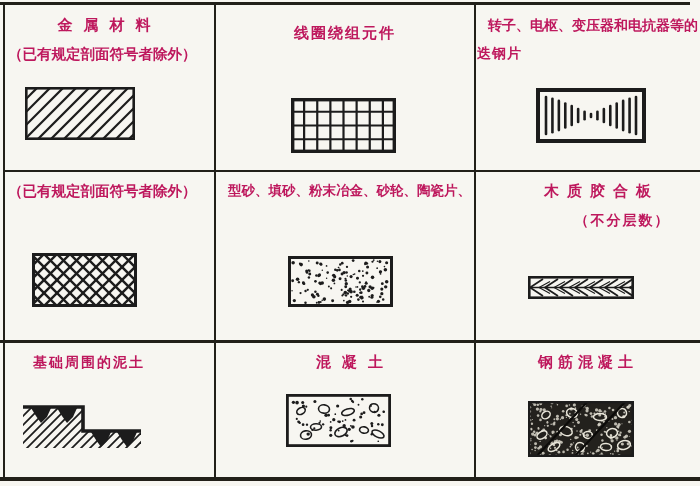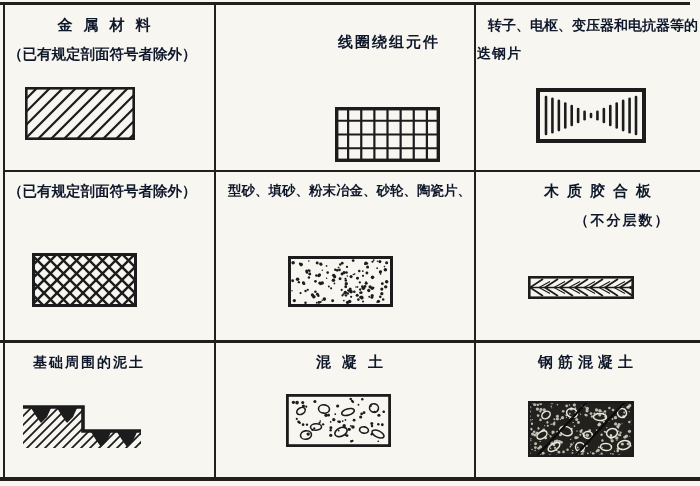--- a/index.html
+++ b/index.html
@@ -1,18 +1,18 @@
 <!DOCTYPE html>
 <html><head>
 <meta charset="utf-8">
 <style>
   html,body{margin:0;padding:0;background:#ffffff;}
   #stage{
     position:relative;width:700px;height:486px;overflow:hidden;
-    background:#f7f6f1;color:#0f172a;
+    background:#f7f6f1;color:#be185d;
     font-family:"Liberation Sans",sans-serif;
   }
   .bline{position:absolute;background:#222019;}
   .cell{position:absolute;}
   .t1{font-size:15px;font-weight:bold;text-align:center;margin-top:9px;letter-spacing:2px;line-height:20px;}
   .t2{font-size:14px;font-weight:bold;text-align:center;margin-top:10px;letter-spacing:1px;line-height:19px;}
   .sym{position:absolute;}
   
   #cell-0 .t1,#cell-3 .t1{letter-spacing:11px;}
   #cell-0 .t2,#cell-3 .t2{text-align:left;padding-left:3px;font-size:14.5px;letter-spacing:0;}
@@ -25,21 +25,21 @@
   
   #cell-5 .t1{letter-spacing:8px;}
   #cell-5 .t2{letter-spacing:2px;margin-left:42px;}
   
   #cell-6 .t1{text-align:left;padding-left:28px;font-size:14px;letter-spacing:2px;}
   
   #cell-7 .t1{letter-spacing:11px;}
   #cell-8 .t1{letter-spacing:5px;}
 
   #cell-0{left:5px;top:6px;width:209px;height:164px;}
-  #cell-1{left:216px;top:23px;width:258px;height:132px;margin-left:44px;}
+  #cell-1{left:216px;top:14px;width:258px;height:132px;}
   #cell-2{left:476px;top:6px;width:224px;height:164px;}
   #cell-3{left:5px;top:172px;width:209px;height:168px;}
   #cell-4{left:216px;top:172px;width:258px;height:168px;}
   #cell-5{left:476px;top:172px;width:251px;height:168px;}
   #cell-6{left:5px;top:343px;width:209px;height:134px;}
   #cell-7{left:216px;top:343px;width:258px;height:134px;padding-left:10px;}
   #cell-8{left:476px;top:343px;width:224px;height:172px;}
 </style>
 </head>
 <body>

